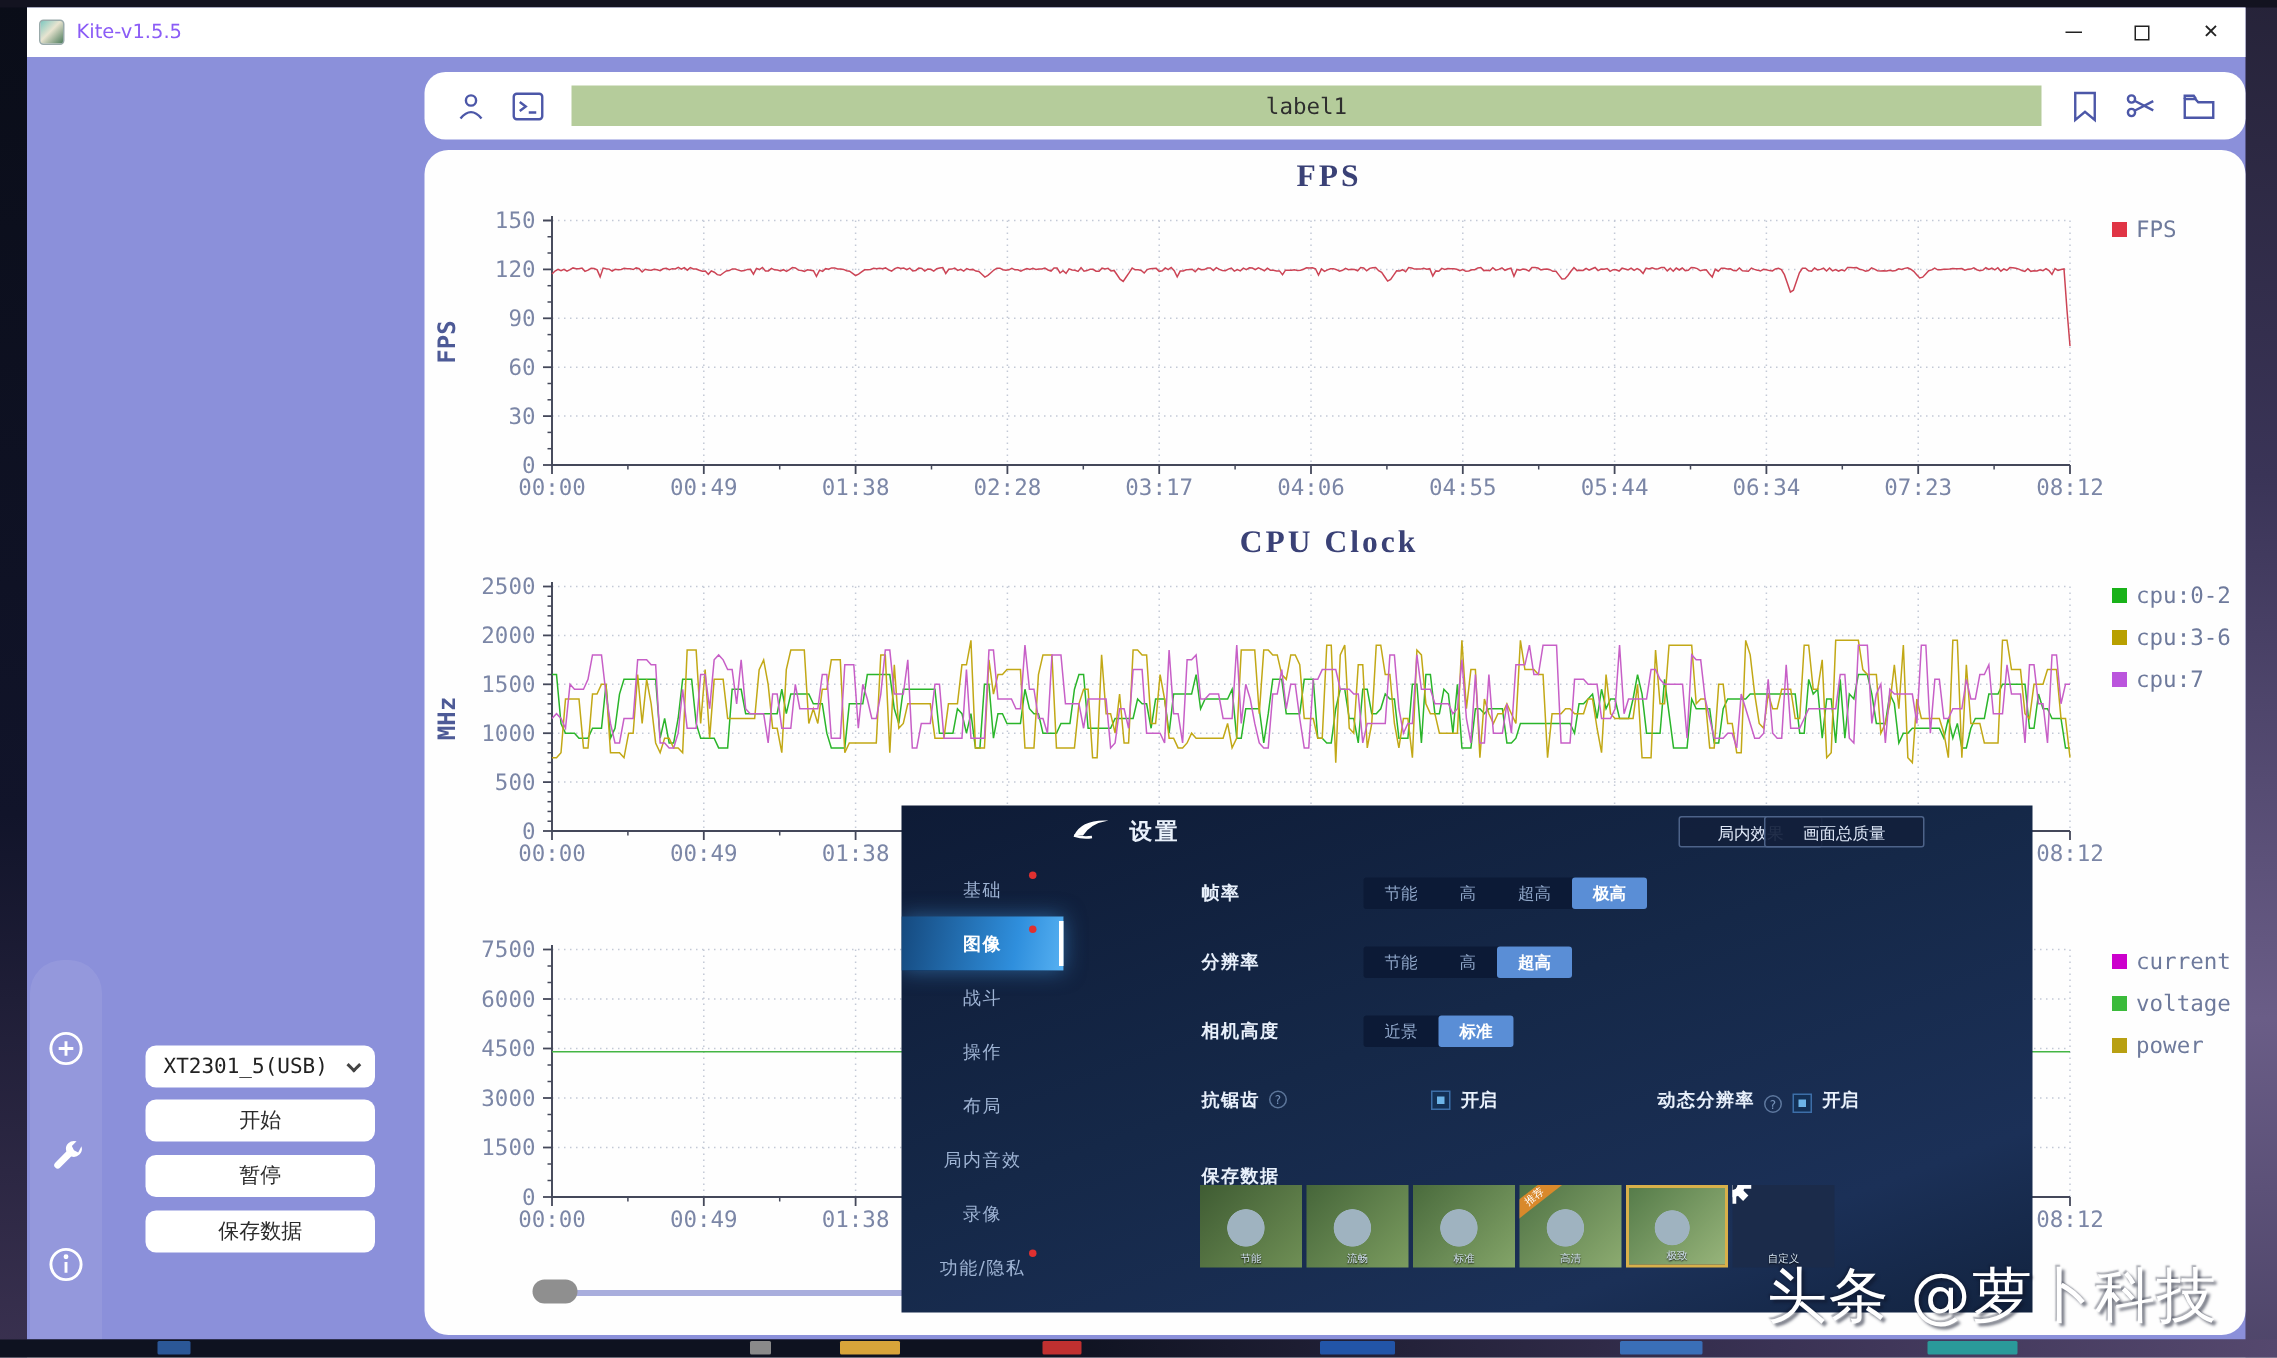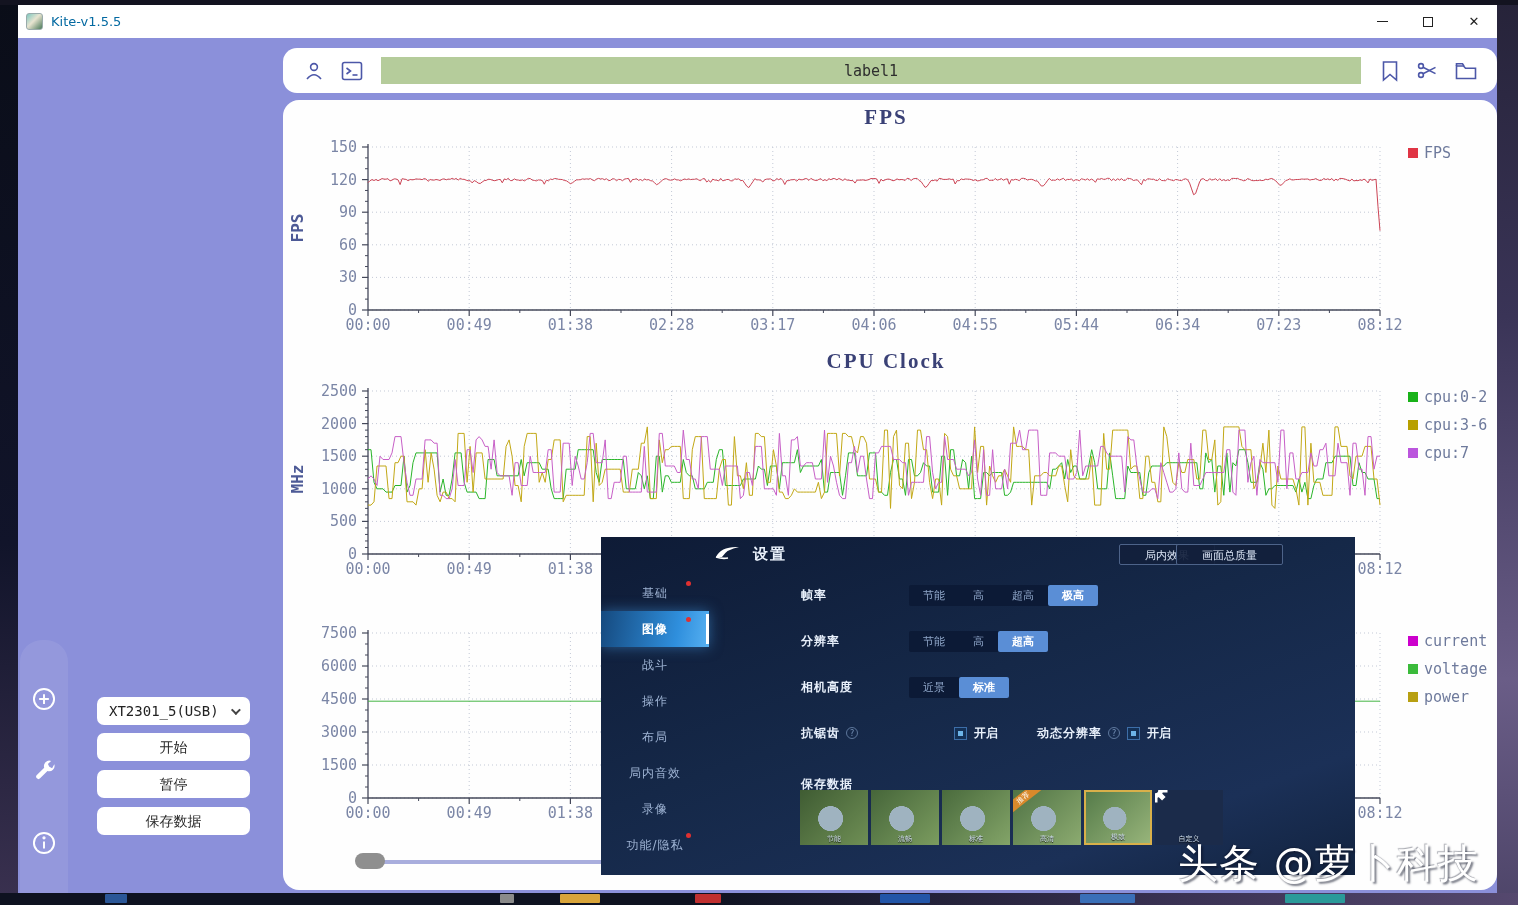--- a/index.html
+++ b/index.html
@@ -20,21 +20,21 @@
   .tb-text { position:absolute; top:12px; color:#e8e8e8; font-size:9px; font-weight:bold; letter-spacing:1px; }
 
   
   .window { position:absolute; left:18px; top:5px; width:1479px; height:888px;
             background:#8b90da; }
   .titlebar { position:absolute; left:0; top:0; width:100%; height:33px; background:#ffffff;
               display:flex; align-items:center; }
   .app-ico { width:17px; height:17px; margin-left:8px; border-radius:3px;
              background:linear-gradient(135deg,#7ec8c0 0%,#e8e4d0 45%,#4a7a5a 100%);
              border:1px solid #9aa; }
-  .app-title { margin-left:8px; font-size:13px; color:#0369a1;text-align:right; }
+  .app-title { margin-left:8px; font-size:13px; color:#8b5cf6;text-align:right; }
   .win-controls { margin-left:auto; display:flex; height:100%; }
   .wc { width:46px; height:100%; display:flex; align-items:center; justify-content:center;
         color:#222; font-size:13px; cursor:default; }
   .wc .sq { width:10px; height:10px; border:1px solid #222; }
   .wc .mini { width:11px; height:0; border-top:1px solid #222; }
 
   
   .toolbar { position:absolute; left:265px; top:43px; width:1214px; height:45px;
              background:#fff; border-radius:14px; display:flex; align-items:center; padding:0 12px; }
   .tico { width:24px; height:24px; margin:0 7px; flex:0 0 auto; }
@@ -502,21 +502,21 @@
               <div class="ov-opt sel">标准</div>
             </div>
           </div>
           <div class="ov-row" style="top: 185px; gap: 13px;">
             <div class="ov-toggle">
               <div class="ov-lab" style="width: auto;">抗锯齿</div>
               <div class="ov-help">?</div>
               <div class="ov-check" style="margin-left: 96px;"></div>
               <div class="ov-on">开启</div>
             </div>
-            <div class="ov-toggle" style="margin-left: 26px;">
+            <div class="ov-toggle" style="margin-left: 94px; align-items: flex-end;">
               <div class="ov-lab" style="width: auto;">动态分辨率</div>
               <div class="ov-help">?</div>
               <div class="ov-check"></div>
               <div class="ov-on">开启</div>
             </div>
           </div>
         </div>
       <div class="ov-row" style="top:236px">
         <div class="ov-lab">保存数据</div>
       </div>

